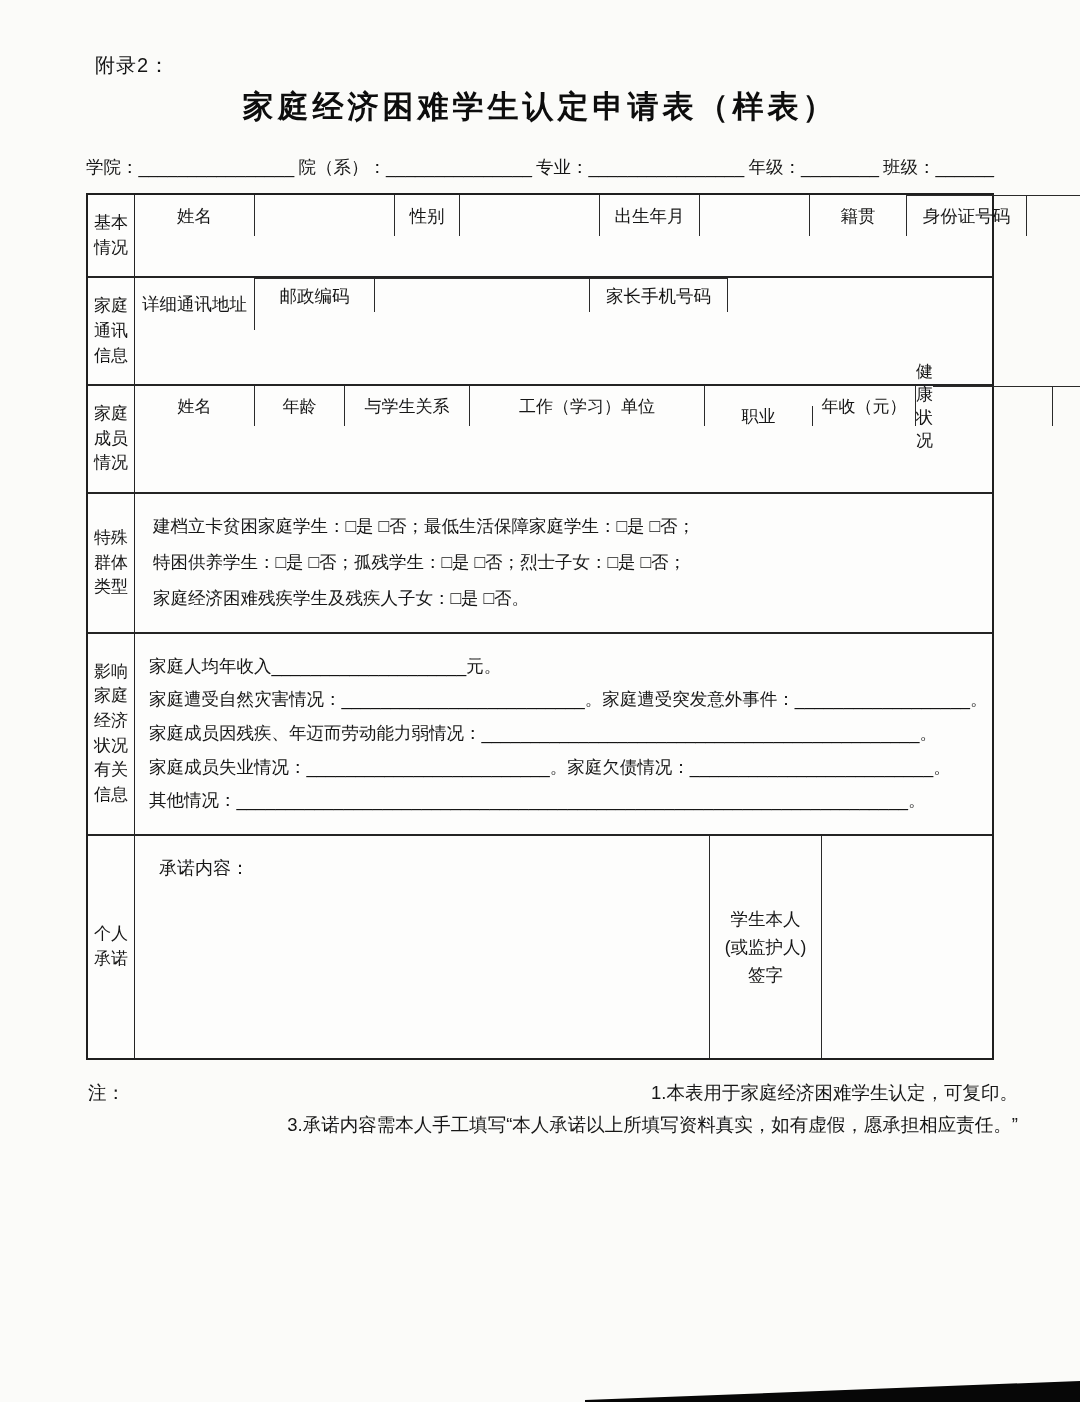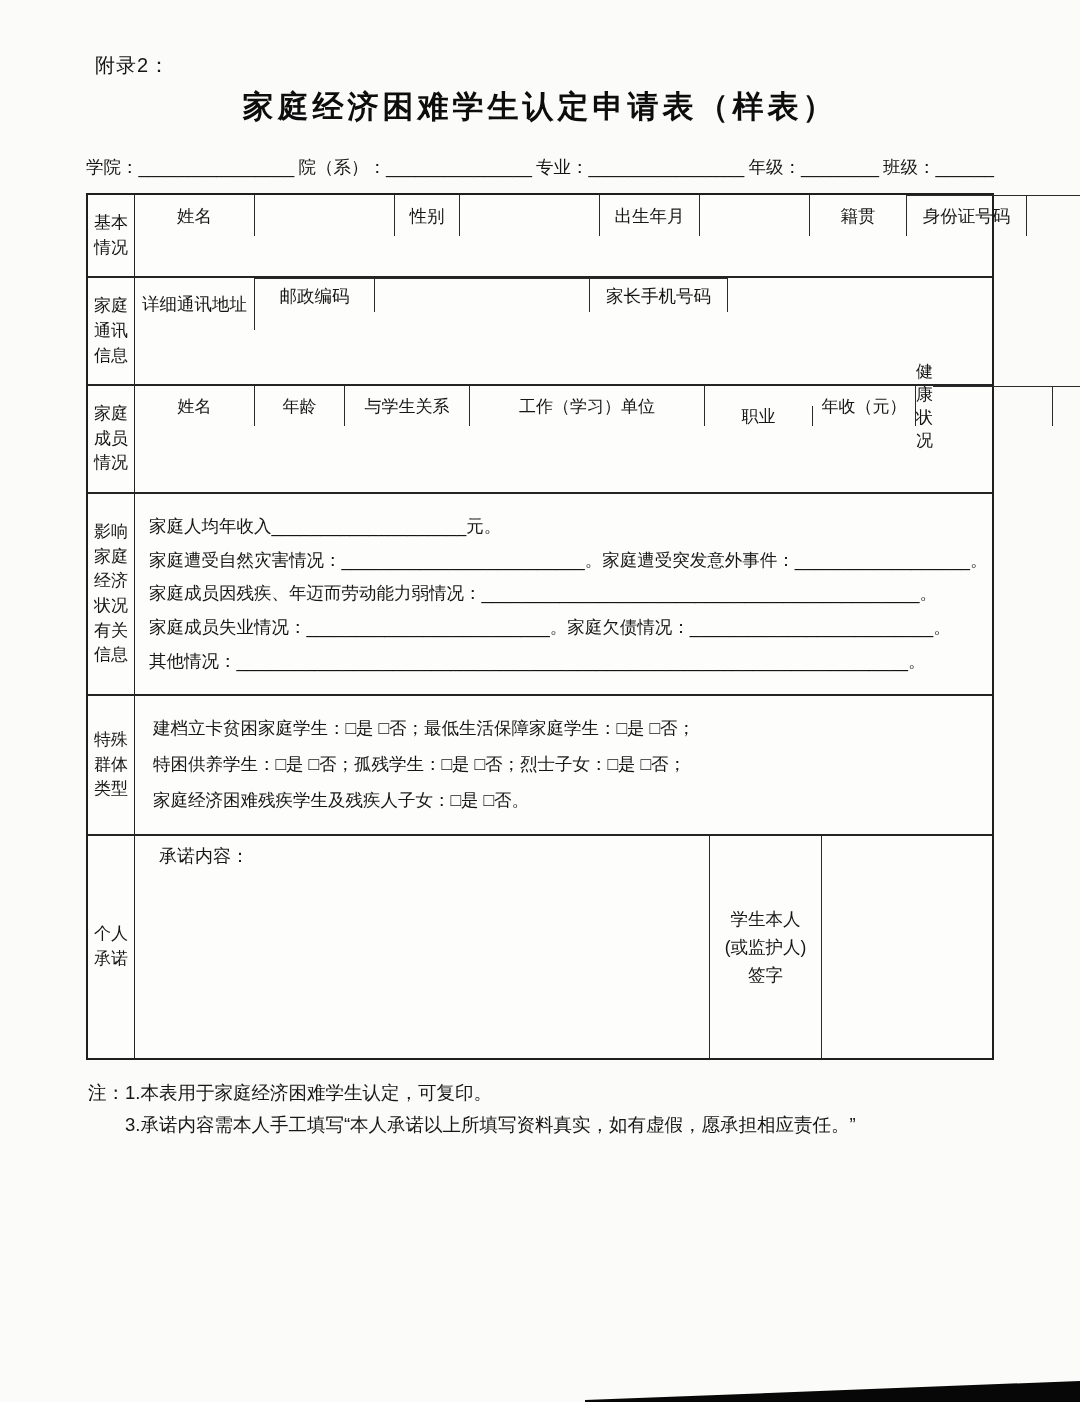--- a/index.html
+++ b/index.html
@@ -65,35 +65,35 @@
   .mheader .cell { font-size:17px; }
 
   .special-box { min-height:118px; padding:15px 18px; display:flex; flex-direction:column; justify-content:center; }
   .special-box .line { line-height:2.05; white-space:nowrap; font-size:17.5px; }
   .econ-box { min-height:177px; padding:16px 14px; display:flex; flex-direction:column; justify-content:center; }
   .econ-box .line { line-height:1.92; white-space:nowrap; font-size:17.5px; }
 
   .commit { height:222px; }
   .commit-content {
     width:575px; border-right:1.5px solid #2a2a2a;
-    padding:8px 24px; font-size:18px;
+    padding:20px 24px; font-size:18px;
   }
   .sign-label {
     width:112px; border-right:1.5px solid #2a2a2a;
     display:flex; align-items:center; justify-content:center;
     text-align:center; white-space:pre-line; line-height:1.6; font-size:17.5px;
   }
   .sign-blank { flex:1; }
 
   .notes {
     width:930px; margin:17px 0 0 88px;
     display:flex; font-size:18.5px; line-height:1.75;
   }
   .notes-items { flex:1; }
-  .note-item { white-space:nowrap; }
+  .note-item { white-space:nowrap;text-align:right; }
 
   .scan-artifact {
     position:absolute; bottom:0; right:0;
     width:495px; height:27px; background:#070707;
     clip-path:polygon(0 93%, 100% 22%, 100% 100%, 0 100%);
   }
 </style>
 </head>
 <body>
 
@@ -229,44 +229,44 @@
           <div class="mc w-mrel"></div>
           <div class="mc w-mwork"></div>
           <div class="mc w-mjob"></div>
           <div class="mc w-mincome"></div>
           <div class="mc w-mhealth"></div>
         </div>
       </div>
   </div>
 
   <div class="sect">
+    <div class="slabel">特殊群体类型</div>
+    <div class="scontent">
+      <div class="special-box">
+        <div class="line">建档立卡贫困家庭学生：□是 □否；最低生活保障家庭学生：□是 □否；</div>
+        <div class="line">特困供养学生：□是 □否；孤残学生：□是 □否；烈士子女：□是 □否；</div>
+        <div class="line">家庭经济困难残疾学生及残疾人子女：□是 □否。</div>
+      </div>
+    </div>
+  </div>
+
+  <div class="sect">
     <div class="slabel">影响家庭经济状况有关信息</div>
     <div class="scontent">
       <div class="econ-box">
         <div class="line">家庭人均年收入____________________元。</div>
         <div class="line">家庭遭受自然灾害情况：_________________________。家庭遭受突发意外事件：__________________。</div>
         <div class="line">家庭成员因残疾、年迈而劳动能力弱情况：_____________________________________________。</div>
         <div class="line">家庭成员失业情况：_________________________。家庭欠债情况：_________________________。</div>
         <div class="line">其他情况：_____________________________________________________________________。</div>
       </div>
     </div>
   </div>
 
   <div class="sect">
-    <div class="slabel">特殊群体类型</div>
-    <div class="scontent">
-      <div class="special-box">
-        <div class="line">建档立卡贫困家庭学生：□是 □否；最低生活保障家庭学生：□是 □否；</div>
-        <div class="line">特困供养学生：□是 □否；孤残学生：□是 □否；烈士子女：□是 □否；</div>
-        <div class="line">家庭经济困难残疾学生及残疾人子女：□是 □否。</div>
-      </div>
-    </div>
-  </div>
-
-  <div class="sect">
     <div class="slabel">个人承诺</div>
     <div class="scontent">
       <div class="frow commit">
         <div class="commit-content">承诺内容：</div>
         <div class="sign-label">学生本人
 (或监护人)
 签字</div>
         <div class="sign-blank"></div>
       </div>
     </div>

